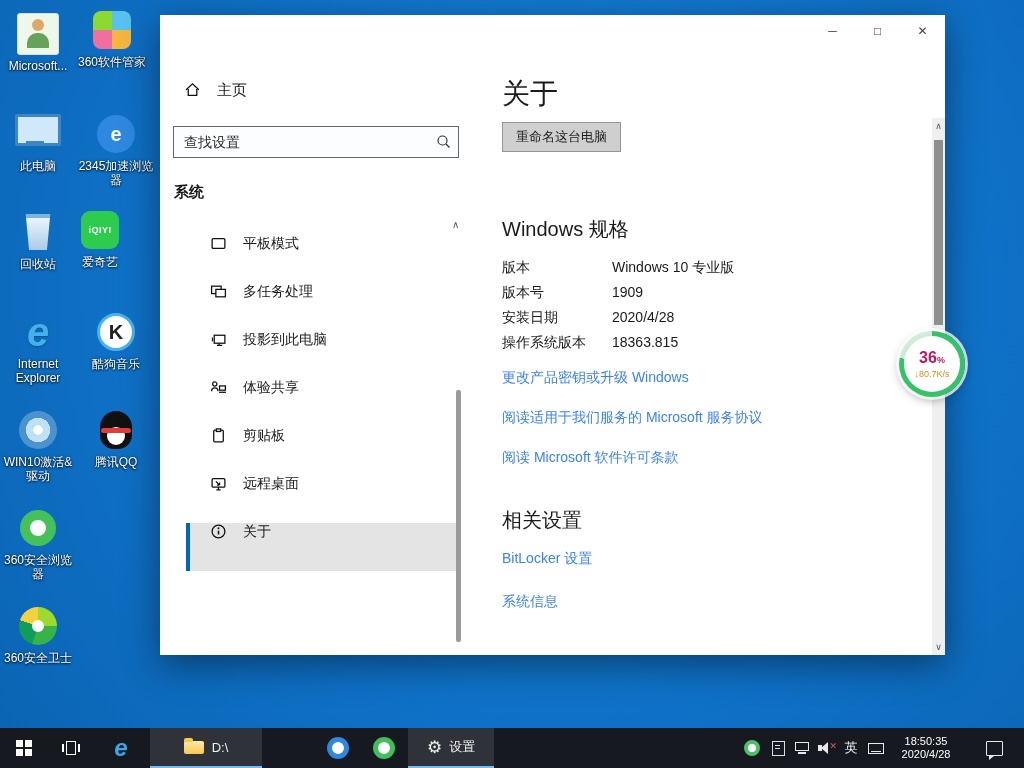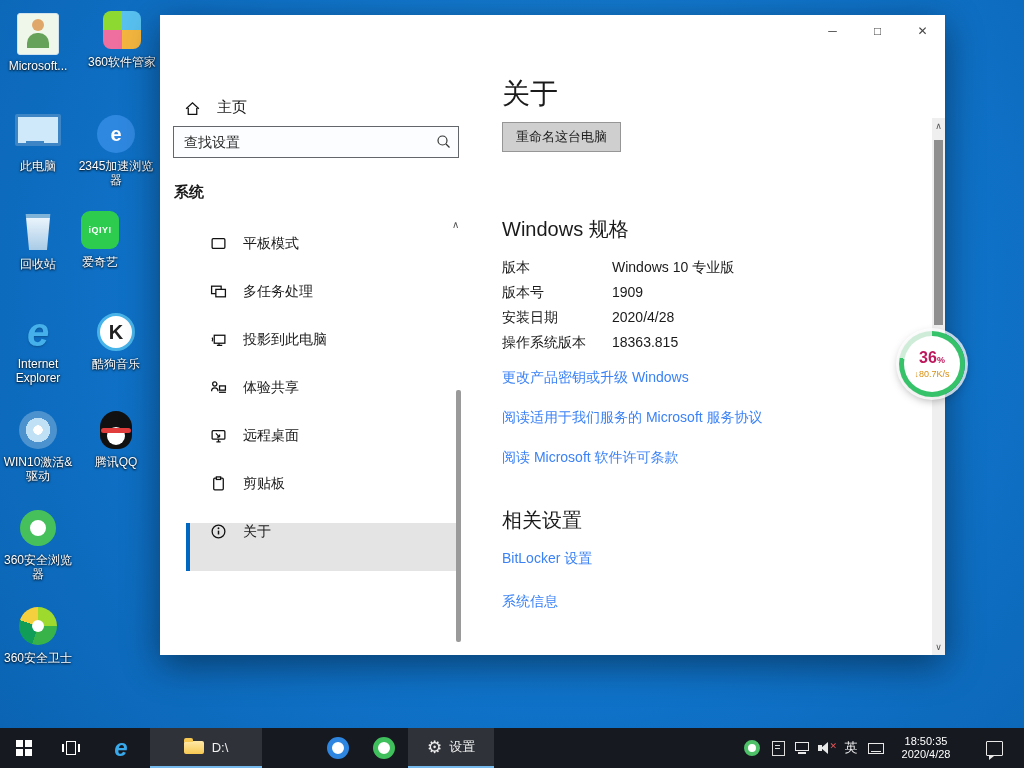--- a/index.html
+++ b/index.html
@@ -29,21 +29,21 @@
   .ic-qq::before{content:"";position:absolute;left:7px;top:16px;width:18px;height:18px;border-radius:50%;background:#fff;}
   .ic-qq::after{content:"";position:absolute;left:1px;top:17px;width:30px;height:5px;border-radius:3px;background:#e23d3d;}
 
   
   .win{position:absolute;left:160px;top:15px;width:785px;height:640px;background:#fff;box-shadow:0 10px 35px rgba(0,0,0,.45);}
   .back-btn{position:absolute;left:10px;top:14px;width:34px;height:30px;font-size:17px;color:#222;display:flex;align-items:center;justify-content:center;cursor:pointer;}
   .win-title{position:absolute;left:62px;top:24px;font-size:15px;color:#1a1a1a;}
   .win-controls{position:absolute;right:0;top:0;display:flex;}
   .win-btn{width:45px;height:32px;display:flex;align-items:center;justify-content:center;font-size:12px;color:#444;cursor:pointer;}
   .sidebar{position:absolute;left:0;top:0;width:300px;height:640px;background:#fff;}
-  .home-row{position:absolute;left:0;top:66px;width:300px;height:36px;display:flex;align-items:flex-end;cursor:pointer;}
+  .home-row{position:absolute;left:0;top:66px;width:300px;height:36px;display:flex;align-items:flex-start;cursor:pointer;}
   .side-ic{width:17px;height:17px;display:inline-flex;align-items:center;justify-content:center;}
   .home-row .side-ic{margin-left:24px;}
   .home-label{margin-left:16px;font-size:15px;color:#1a1a1a;}
   .search-box{position:absolute;left:13px;top:111px;width:286px;height:32px;}
   .search-input{width:100%;height:100%;box-sizing:border-box;border:1px solid #63666a;background:#fbfdfe;font-size:14px;padding:0 30px 0 10px;font-family:inherit;color:#b91c1c;}
   .search-input::placeholder{color:#2b2b2b;opacity:1;}
   .search-ic{position:absolute;right:7px;top:8px;width:16px;height:16px;}
   .side-section{position:absolute;left:14px;top:168px;font-size:15px;font-weight:bold;color:#1a1a1a;}
   .side-items{position:absolute;left:0;top:220px;width:300px;}
   .side-item{position:relative;height:48px;display:flex;align-items:flex-start;cursor:pointer;margin-left:26px;}
@@ -153,21 +153,21 @@
       </div>
     <div class="dlabel">360安全浏览器</div>
   </div>
   <div class="dicon" style="left:0;top:604px">
     <div class="ic">
         <div class="ic-shield"></div>
       </div>
     <div class="dlabel">360安全卫士</div>
   </div>
 
-  <div class="dicon" style="left:84px;top:8px">
+  <div class="dicon" style="left:74px;top:8px">
     <div class="ic">
         <div class="ic-grid4"></div>
       </div>
     <div class="dlabel">360软件管家</div>
   </div>
   <div class="dicon" style="left:78px;top:112px">
     <div class="ic">
         <div class="ic-2345">e</div>
       </div>
     <div class="dlabel">2345加速浏览器</div>
@@ -256,34 +256,34 @@
                 <path d="M1.5 11.5c0-2 1.4-3.1 3-3.1s3 1.1 3 3.1" fill="none" stroke="#111" stroke-width="1.2"></path>
                 <rect x="9" y="6.5" width="5.5" height="4" fill="none" stroke="#111" stroke-width="1.2"></rect>
                 <path d="M8.5 12.5h6.5" stroke="#111" stroke-width="1.2"></path>
               </svg>
             </span>
           <span class="side-label">体验共享</span>
         </div>
         <div class="side-item">
           <span class="side-ic">
               <svg width="17" height="17" viewBox="0 0 16 16">
+                <rect x="3.5" y="3" width="9" height="11" rx="1" fill="none" stroke="#111" stroke-width="1.2"></rect>
+                <rect x="6" y="1.8" width="4" height="2.4" fill="#fff" stroke="#111" stroke-width="1.2"></rect>
+              </svg>
+            </span>
+          <span class="side-label">剪贴板</span>
+        </div>
+        <div class="side-item">
+          <span class="side-ic">
+              <svg width="17" height="17" viewBox="0 0 16 16">
                 <rect x="2" y="3.5" width="12" height="8" rx="1" fill="none" stroke="#111" stroke-width="1.2"></rect>
                 <path d="M6 14h4M8 11.5V14M5.5 6l3.5 3.5M9 9.5V7M9 9.5H6.5" fill="none" stroke="#111" stroke-width="1.2"></path>
               </svg>
             </span>
           <span class="side-label">远程桌面</span>
-        </div>
-        <div class="side-item">
-          <span class="side-ic">
-              <svg width="17" height="17" viewBox="0 0 16 16">
-                <rect x="3.5" y="3" width="9" height="11" rx="1" fill="none" stroke="#111" stroke-width="1.2"></rect>
-                <rect x="6" y="1.8" width="4" height="2.4" fill="#fff" stroke="#111" stroke-width="1.2"></rect>
-              </svg>
-            </span>
-          <span class="side-label">剪贴板</span>
         </div>
         <div class="side-item selected">
           <div class="sel-accent"></div>
           <span class="side-ic">
               <svg width="17" height="17" viewBox="0 0 16 16">
                 <circle cx="8" cy="8" r="6" fill="none" stroke="#111" stroke-width="1.2"></circle>
                 <path d="M8 7.2v3.6" stroke="#111" stroke-width="1.4"></path>
                 <circle cx="8" cy="5" r="0.9" fill="#111"></circle>
               </svg>
             </span>

